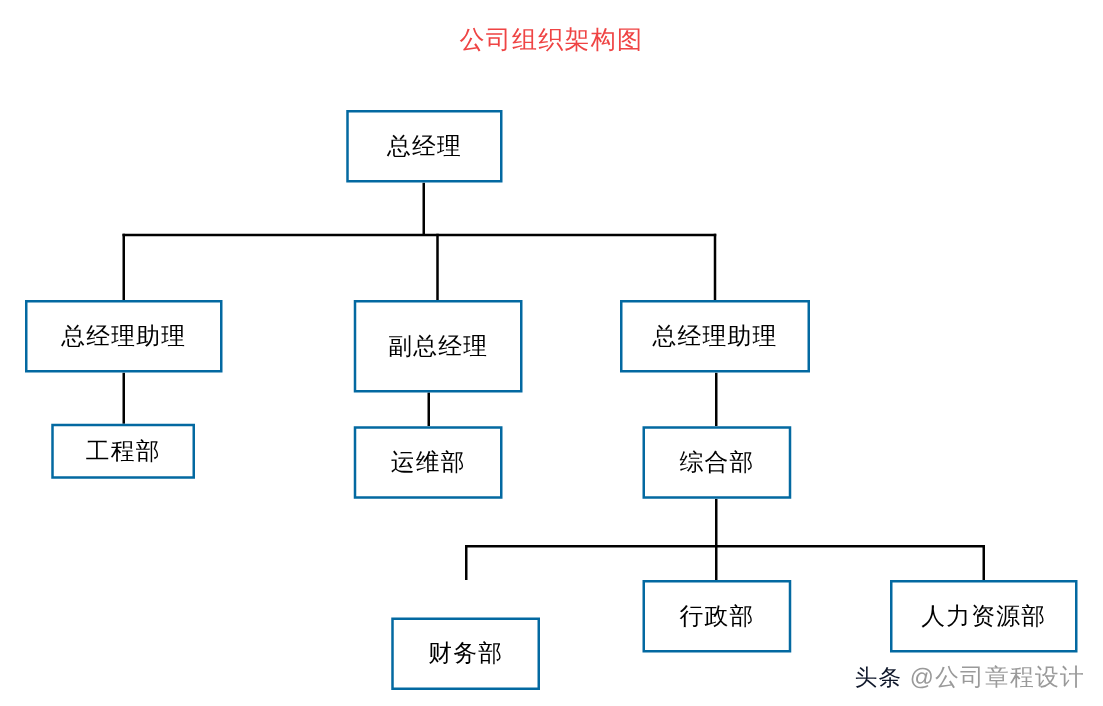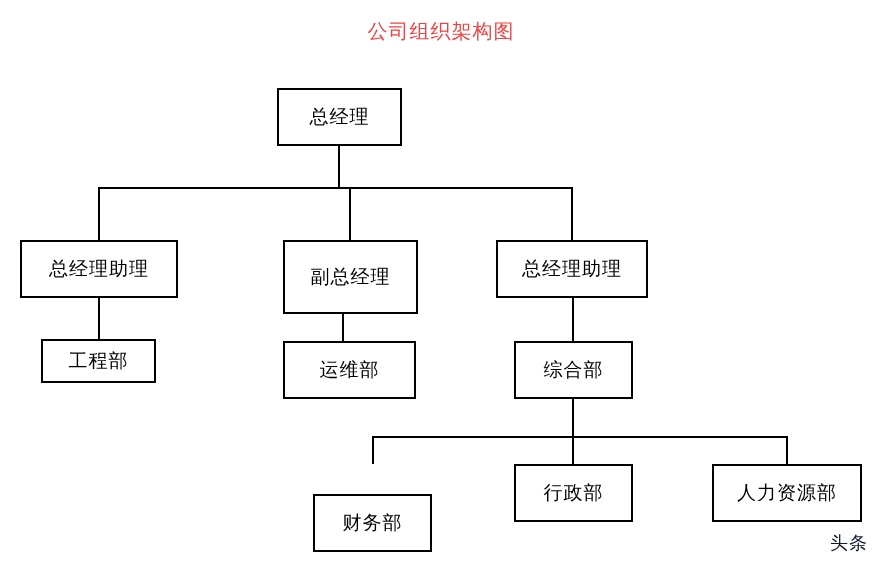--- a/index.html
+++ b/index.html
@@ -28,21 +28,21 @@
     top: 18px;
     width: 882px;
     text-align: center;
     font-size: 20px;
     letter-spacing: 1px;
     color: #ef4444;
   }
   .node {
     position: absolute;
     box-sizing: border-box;
-    border: 2px solid #000000;
+    border: 2px solid #0369a1;
     background: #ffffff;
     display: flex;
     align-items: center;
     justify-content: center;
     font-size: 19px;
     letter-spacing: 1px;
     color: #000000;
     white-space: nowrap;
     z-index: 2;
   }
@@ -98,32 +98,33 @@
       </div>
       <div class="node" style="left: 283px; top: 240px; width: 135px; height: 74px;">
         <span>副总经理</span>
       </div>
       <div class="node" style="left: 496px; top: 240px; width: 152px; height: 58px;">
         <span>总经理助理</span>
       </div>
       <div class="node" style="left: 41px; top: 339px; width: 115px; height: 44px;">
         <span>工程部</span>
       </div>
-      <div class="node" style="left: 283px; top: 341px; width: 133px; height: 58px;">
+      <div class="node" style="left: 283px; top: 341px; width: 119px; height: 58px;">
         <span>运维部</span>
       </div>
       <div class="node" style="left: 514px; top: 341px; width: 119px; height: 58px;">
         <span>综合部</span>
       </div>
       <div class="node" style="left: 313px; top: 464px; width: 119px; height: 58px; margin-top: 30px;">
         <span>财务部</span>
       </div>
       <div class="node" style="left: 514px; top: 464px; width: 119px; height: 58px;">
         <span>行政部</span>
       </div>
       <div class="node" style="left: 712px; top: 464px; width: 150px; height: 58px;">
         <span>人力资源部</span>
       </div>
     </div>
   <div class="watermark">
     <span class="wm-logo">头条</span>
+    <span>@公司章程设计</span>
   </div>
 </div>
 
 </body></html>

